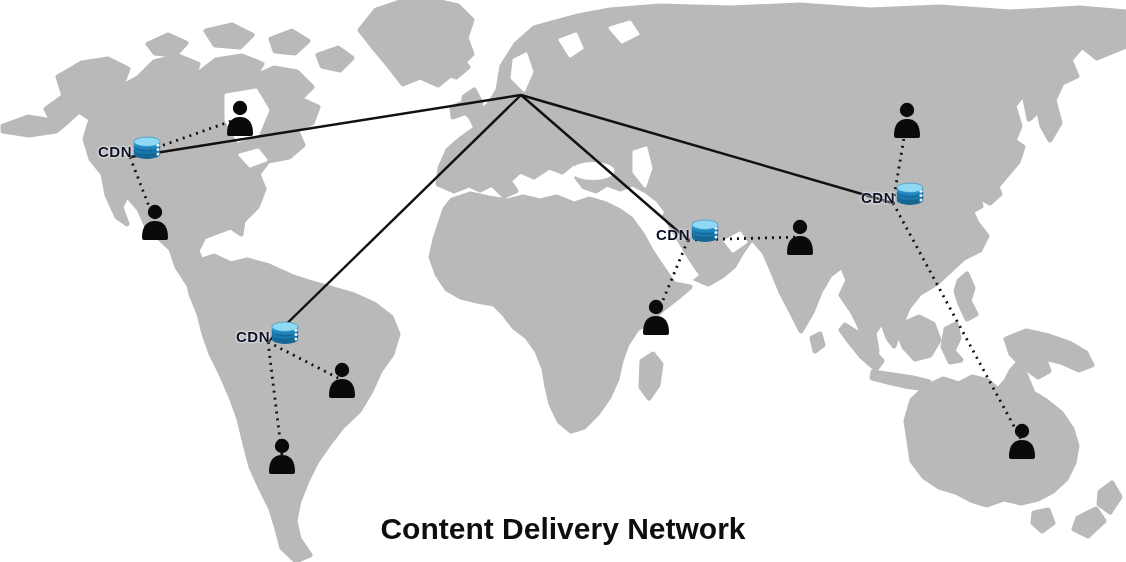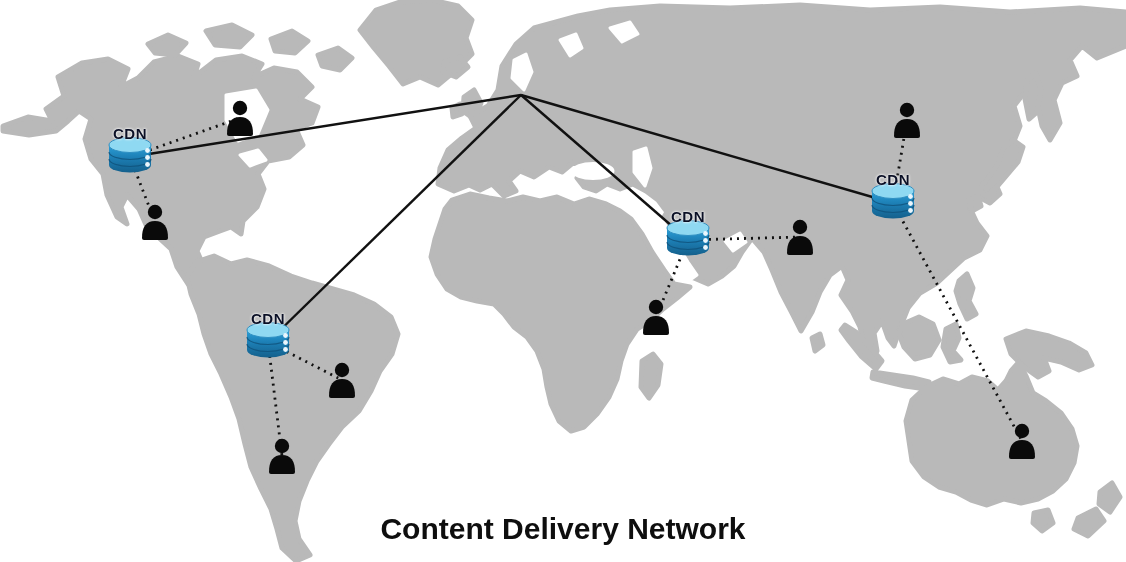--- a/index.html
+++ b/index.html
@@ -6,21 +6,21 @@
   #stage{
     position:relative;width:1126px;height:562px;overflow:hidden;
     background:var(--ocean,#ffffff);
     font-family:"Liberation Sans", sans-serif;
   }
   #stage svg.layer{position:absolute;left:0;top:0;width:1126px;height:562px;}
   .map-land{fill:var(--land,#b9b9b9);stroke:var(--land,#b9b9b9);stroke-width:5;stroke-linejoin:round;stroke-linecap:round;}
   .map-sea{fill:var(--ocean,#ffffff);stroke:var(--ocean,#ffffff);stroke-width:3;stroke-linejoin:round;}
   .backbone{stroke:var(--line,#111);stroke-width:2.4;fill:none;}
   .edge{stroke:var(--line,#111);stroke-width:2.8;stroke-dasharray:2 5;fill:none;}
-  .node{position:absolute;display:flex;flex-direction:column;align-items:center;}
+  .node{position:absolute;display:flex;flex-direction:row;align-items:center;}
   .cdn-node{width:64px;}
   .cdn-label{
     font-weight:bold;font-size:15px;color:var(--cdn-label,#0b1026);
     line-height:14px;margin-bottom:-7px;z-index:3;letter-spacing:.5px;
     text-shadow:0 0 3px rgba(255,255,255,.95),0 0 2px rgba(255,255,255,.9);
   }
   .server-node{width:110px;align-items:center;}
   .server-label{
     font-weight:bold;font-size:15px;color:#141414;margin-top:2px;
     text-shadow:0 0 3px rgba(255,255,255,.95),0 0 2px rgba(255,255,255,.9);

